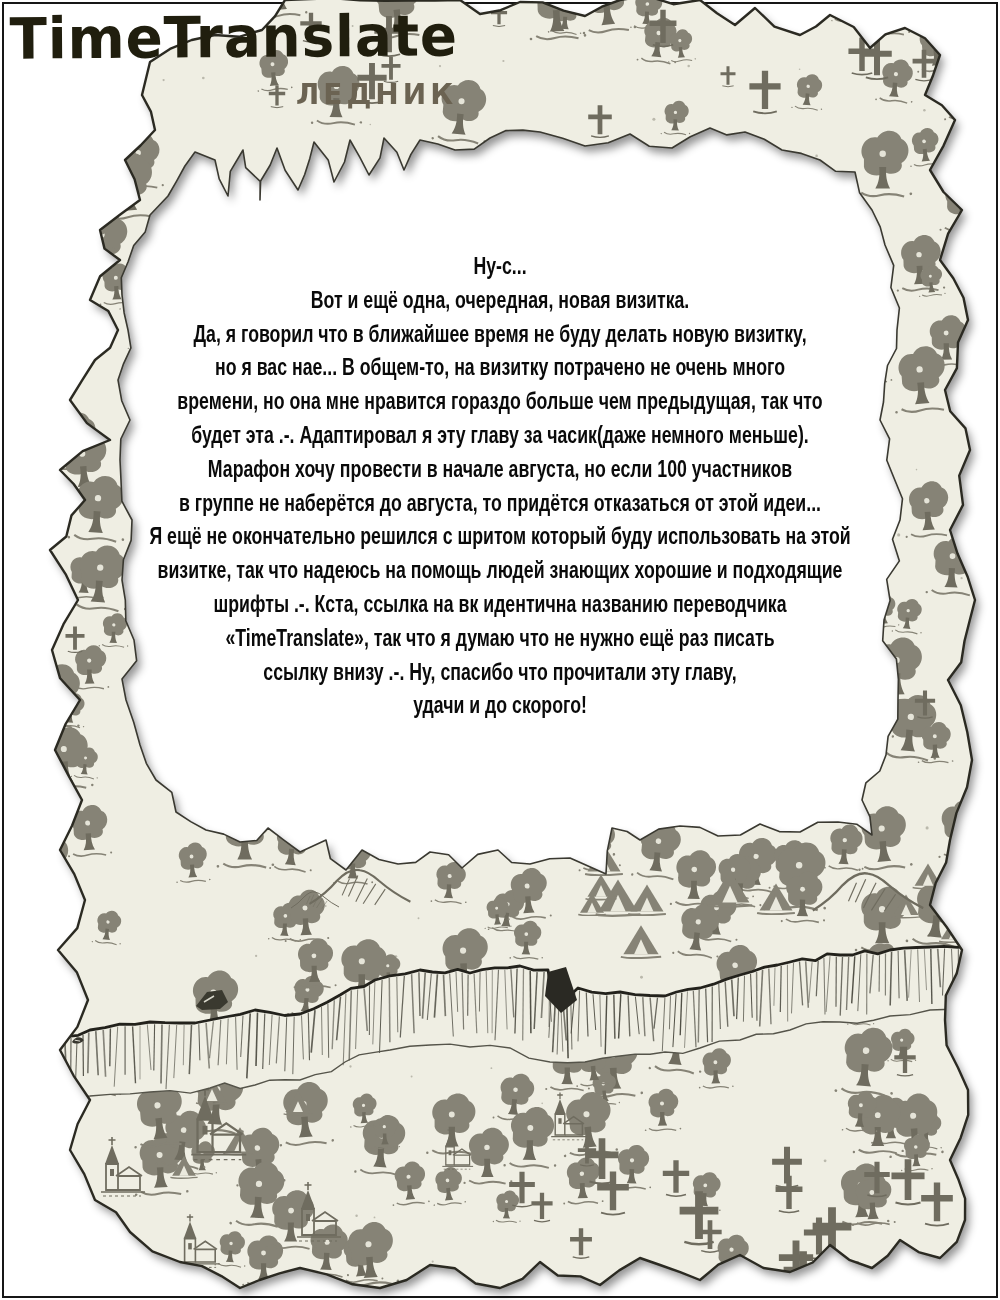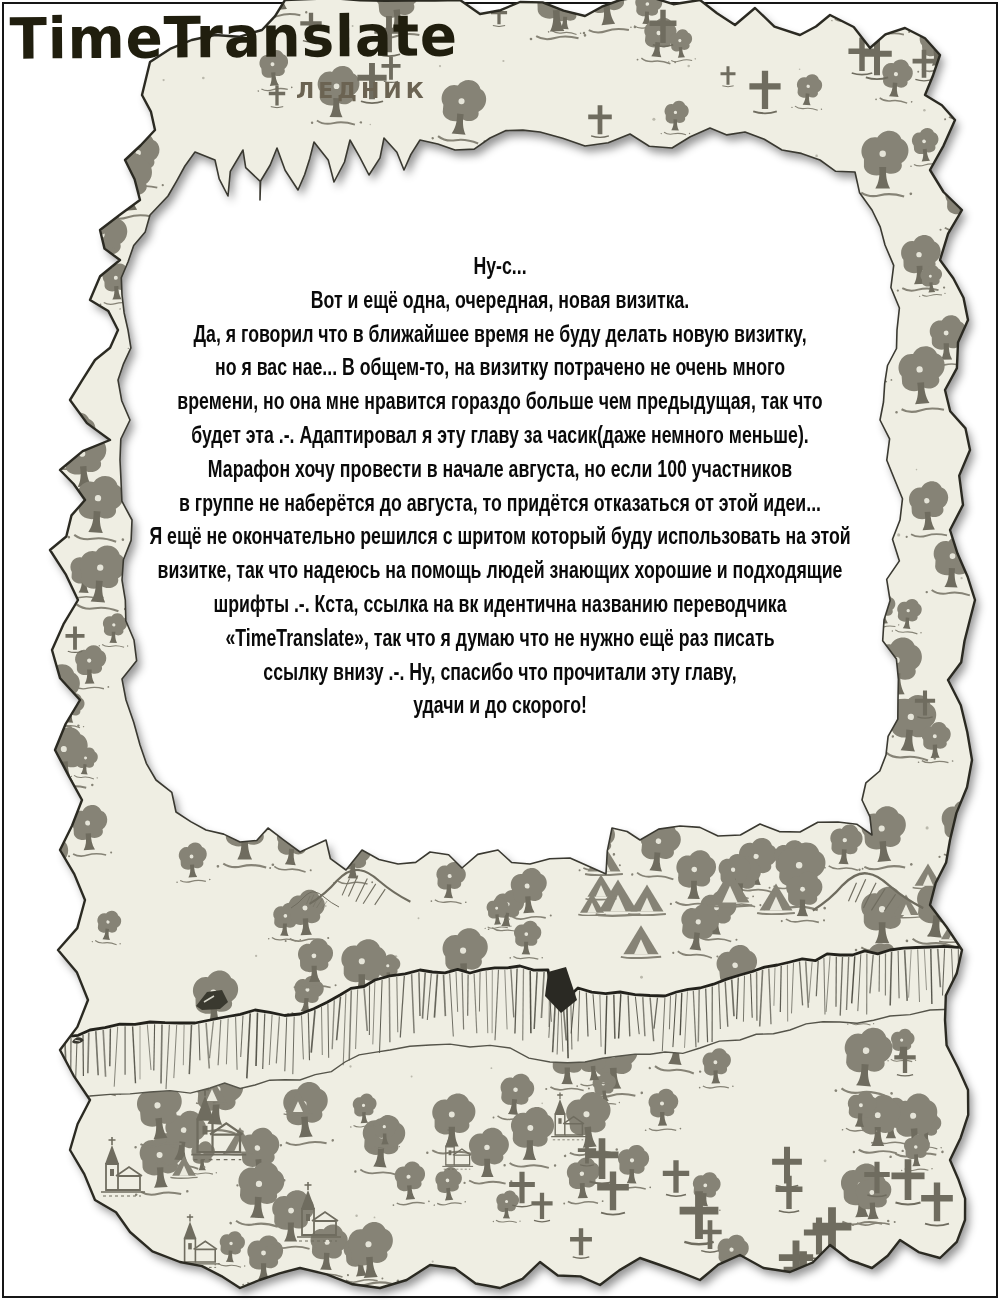--- a/index.html
+++ b/index.html
@@ -5,21 +5,21 @@
   html,body{margin:0;padding:0;background:#888;}
   .page{position:relative;width:1000px;height:1300px;background:#ffffff;overflow:hidden;
         font-family:"Liberation Sans",sans-serif;}
   .frame{position:absolute;inset:2px;border:2px solid #161616;z-index:0;}
   #art{position:absolute;left:0;top:0;z-index:1;}
   .title-wrap{position:absolute;left:0;top:4px;width:908px;text-align:left;z-index:3;}
   .main-title{display:inline-block;font-family:"DejaVu Sans",sans-serif;font-weight:900;
       font-size:57px;letter-spacing:1px;color:var(--title_ink,#22200f);
       transform:scaleX(.96) rotate(-.4deg);transform-origin:50% 0;}
   .sub-title{position:absolute;left:296px;top:78px;font-family:"DejaVu Sans",sans-serif;
-      font-weight:bold;font-size:22px;letter-spacing:4px;color:var(--subtitle_ink,#6b6352);z-index:3;}
+      font-weight:bold;font-size:28px;letter-spacing:4px;color:var(--subtitle_ink,#6b6352);z-index:3;}
   .note{position:absolute;left:500px;top:250px;width:960px;margin-left:-480px;z-index:3;
       transform:scaleX(.77);transform-origin:50% 0;text-align:center;}
   .note-line{white-space:nowrap;font-weight:bold;font-size:23px;line-height:33.8px;
       color:var(--text_ink,#0a0a0a);letter-spacing:0;}
   .paper-shadow{filter:drop-shadow(4px 6px 4px rgba(0,0,0,.42));}
 </style>
 </head>
 <body>
 
 <div class="page">

